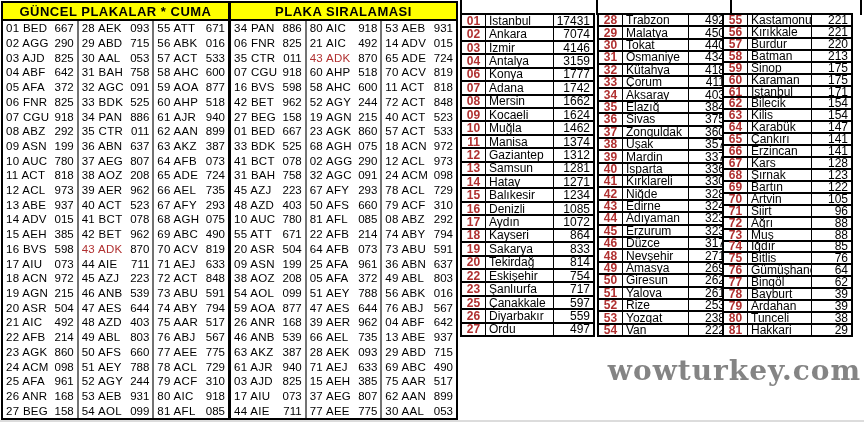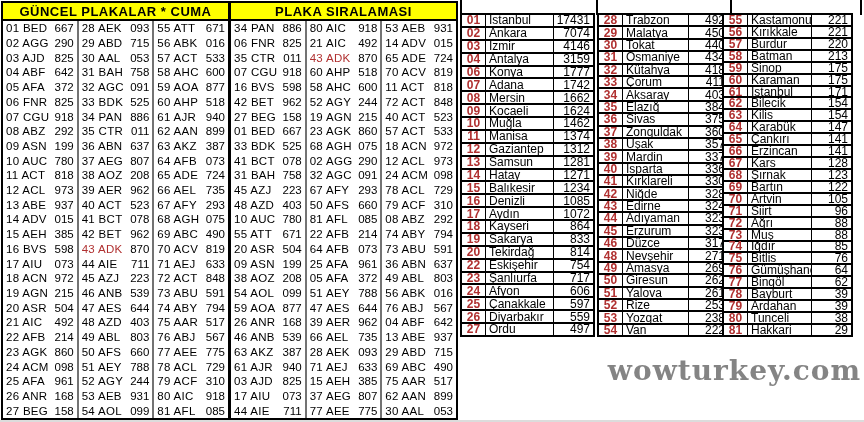--- a/index.html
+++ b/index.html
@@ -846,25 +846,20 @@
       <span class="crank">22</span>
       <span class="cname">Eskişehir</span>
       <span class="cval">754</span>
     </div>
     <div class="crow">
       <span class="crank">23</span>
       <span class="cname">Şanlıurfa</span>
       <span class="cval">717</span>
     </div>
     <div class="crow">
-      <span class="crank">24</span>
-      <span class="cname">Afyon</span>
-      <span class="cval">606</span>
-    </div>
-    <div class="crow">
       <span class="crank">25</span>
       <span class="cname">Çanakkale</span>
       <span class="cval">597</span>
     </div>
     <div class="crow">
       <span class="crank">26</span>
       <span class="cname">Diyarbakır</span>
       <span class="cval">559</span>
     </div>
     <div class="crow">

